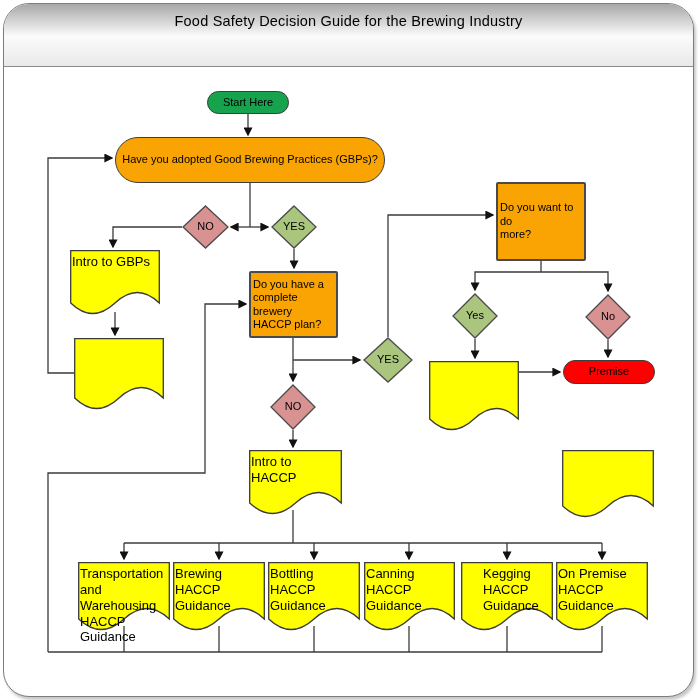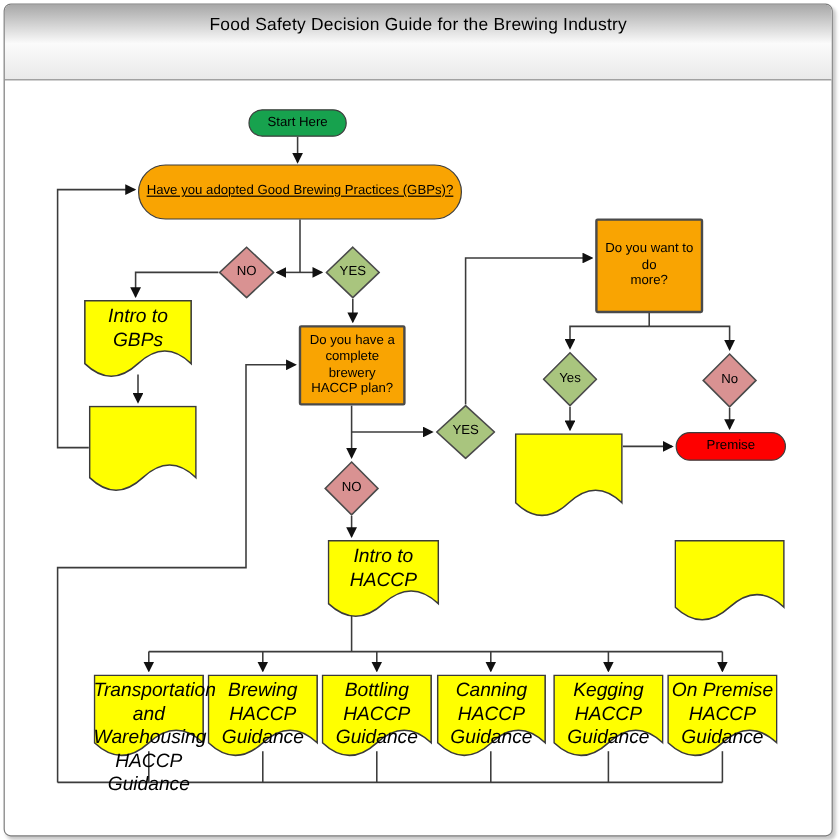--- a/index.html
+++ b/index.html
@@ -1,39 +1,39 @@
 <!DOCTYPE html>
 <html><head>
 <meta charset="utf-8">
 <style>
   html,body{margin:0;padding:0;background:#ffffff;}
   body{width:700px;height:700px;position:relative;font-family:"Liberation Sans",sans-serif;color:#000;}
   .page{
     position:absolute;left:3px;top:3px;width:689px;height:692px;
-    border:1.5px solid #7d7d7d;border-radius:6px;background:#ffffff;
+    border:1.5px solid #7d7d7d;border-radius:26px;background:#ffffff;
     box-shadow:2px 3px 3px rgba(0,0,0,0.22);overflow:hidden;
   }
   .header{
     position:absolute;left:0;top:0;right:0;height:62px;
     background:linear-gradient(180deg,#a8a8a8 0%,#fbfbfb 52%,#e9e9e9 100%);
     border-bottom:1.5px solid #8a8a8a;text-align:center;
   }
   .title{padding-top:9px;font-size:14.5px;letter-spacing:.2px;}
   .copyright{padding-top:7px;font-size:10.5px;font-family:"Liberation Serif","DejaVu Serif",serif;}
   .flow{position:absolute;left:0;top:0;width:700px;height:700px;}
   svg.edges{position:absolute;left:0;top:0;}
   .node{position:absolute;display:flex;align-items:center;justify-content:center;
-        text-align:center;white-space:pre-line;font-size:11px;line-height:1.22;box-sizing:border-box;}
+        white-space:pre-line;font-size:11px;line-height:1.22;box-sizing:border-box;}
   .node.pill{border:1.6px solid #3d3d3d;border-radius:999px;}
   .node.pill-wide{border:1.6px solid #3d3d3d;border-radius:23px;}
   .node.rect{border:2px solid #4a4a4a;border-radius:2px;}
   .node.diamond,.node.document{border:none;}
   .node svg.shape{position:absolute;left:0;top:0;}
   .node .label{position:relative;z-index:2;padding:0 2px;}
-  .node.document{align-items:flex-start;font-size:16px;font-style:italic;}
+  .node.document{align-items:flex-start;font-size:13px;}
   .node.document .label{margin-top:4px;width:100%;}
   .node.document.pad .label{margin-top:7px;}
 </style>
 </head>
 <body>
 
 <div class="page">
   <div class="header">
     <div class="title">Food Safety Decision Guide for the Brewing Industry</div>
   </div>
@@ -79,21 +79,21 @@
         <polyline points="314,626 314,652"></polyline>
         <polyline points="409,626 409,652"></polyline>
         <polyline points="507,626 507,652"></polyline>
         <polyline points="602,626 602,652"></polyline>
         <polyline points="602,652 48,652"></polyline>
         <polyline points="48,652 48,473 205,473 205,304 246,304" marker-end="url(#arr)"></polyline>
       </g>
   </svg>
   <div id="nodes">
       <div class="node pill" style="left: 207px; top: 91px; width: 82px; height: 23px; background: rgb(23, 162, 78);"><span class="label">Start Here</span></div>
-      <div class="node pill-wide" style="left: 115px; top: 137px; width: 270px; height: 46px; background: rgb(249, 164, 2); text-decoration: underline;"><span class="label">Have you adopted Good Brewing Practices (GBPs)?</span></div>
+      <div class="node pill-wide" style="left: 115px; top: 137px; width: 270px; height: 46px; background: rgb(249, 164, 2);"><span class="label">Have you adopted Good Brewing Practices (GBPs)?</span></div>
       <div class="node diamond" style="left: 182px; top: 205px; width: 47px; height: 44px;"><svg class="shape" width="47" height="44">
       <polygon points="23.5,1 46,22 23.5,43 1,22" fill="#d99292" stroke="#4a4a4a" stroke-width="1.3"></polygon>
         </svg><span class="label">NO</span></div>
       <div class="node diamond" style="left: 271px; top: 205px; width: 46px; height: 44px;"><svg class="shape" width="46" height="44">
       <polygon points="23,1 45,22 23,43 1,22" fill="#a9c57e" stroke="#4a4a4a" stroke-width="1.3"></polygon>
         </svg><span class="label">YES</span></div>
       <div class="node document" style="left: 70px; top: 250px; width: 90px; height: 66px;"><svg class="shape" width="90" height="66">
       <path d="M0.7,0.7 L89.3,0.7 L89.3,53 Q67.5,32 45.0,53 T0.7,53 Z" fill="#ffff00" stroke="#3a3a3a" stroke-width="1.3"></path>
         </svg><span class="label">Intro to GBPs</span></div>
       <div class="node document" style="left: 74px; top: 338px; width: 90px; height: 73px;"><svg class="shape" width="90" height="73">
@@ -113,21 +113,21 @@
       <div class="node diamond" style="left: 452px; top: 293px; width: 46px; height: 46px;"><svg class="shape" width="46" height="46">
       <polygon points="23,1 45,23 23,45 1,23" fill="#a9c57e" stroke="#4a4a4a" stroke-width="1.3"></polygon>
         </svg><span class="label">Yes</span></div>
       <div class="node diamond" style="left: 585px; top: 294px; width: 46px; height: 46px;"><svg class="shape" width="46" height="46">
       <polygon points="23,1 45,23 23,45 1,23" fill="#d99292" stroke="#4a4a4a" stroke-width="1.3"></polygon>
         </svg><span class="label">No</span></div>
       <div class="node document pad" style="left: 429px; top: 361px; width: 90px; height: 71px;"><svg class="shape" width="90" height="71">
       <path d="M0.7,0.7 L89.3,0.7 L89.3,58 Q67.5,37 45.0,58 T0.7,58 Z" fill="#ffff00" stroke="#3a3a3a" stroke-width="1.3"></path>
         </svg></div>
       <div class="node pill" style="left: 563px; top: 360px; width: 92px; height: 24px; background: rgb(254, 0, 0);"><span class="label">Premise</span></div>
-      <div class="node document" style="left: 249px; top: 450px; width: 93px; height: 66px; margin-left: 24px;"><svg class="shape" width="93" height="66">
+      <div class="node document" style="left: 249px; top: 450px; width: 93px; height: 66px;"><svg class="shape" width="93" height="66">
       <path d="M0.7,0.7 L92.3,0.7 L92.3,53 Q69.8,32 46.5,53 T0.7,53 Z" fill="#ffff00" stroke="#3a3a3a" stroke-width="1.3"></path>
         </svg><span class="label">Intro to HACCP</span></div>
       <div class="node document pad" style="left: 562px; top: 450px; width: 92px; height: 69px;"><svg class="shape" width="92" height="69">
       <path d="M0.7,0.7 L91.3,0.7 L91.3,56 Q69.0,35 46.0,56 T0.7,56 Z" fill="#ffff00" stroke="#3a3a3a" stroke-width="1.3"></path>
         </svg></div>
       <div class="node document" style="left: 78px; top: 562px; width: 92px; height: 70px;"><svg class="shape" width="92" height="70">
       <path d="M0.7,0.7 L91.3,0.7 L91.3,57 Q69.0,36 46.0,57 T0.7,57 Z" fill="#ffff00" stroke="#3a3a3a" stroke-width="1.3"></path>
         </svg><span class="label">Transportation and
 Warehousing
 HACCP Guidance</span></div>
@@ -136,21 +136,21 @@
         </svg><span class="label">Brewing
 HACCP Guidance</span></div>
       <div class="node document" style="left: 268px; top: 562px; width: 92px; height: 70px;"><svg class="shape" width="92" height="70">
       <path d="M0.7,0.7 L91.3,0.7 L91.3,57 Q69.0,36 46.0,57 T0.7,57 Z" fill="#ffff00" stroke="#3a3a3a" stroke-width="1.3"></path>
         </svg><span class="label">Bottling
 HACCP Guidance</span></div>
       <div class="node document" style="left: 364px; top: 562px; width: 91px; height: 70px;"><svg class="shape" width="91" height="70">
       <path d="M0.7,0.7 L90.3,0.7 L90.3,57 Q68.3,36 45.5,57 T0.7,57 Z" fill="#ffff00" stroke="#3a3a3a" stroke-width="1.3"></path>
         </svg><span class="label">Canning
 HACCP Guidance</span></div>
-      <div class="node document" style="left: 461px; top: 562px; width: 92px; height: 70px;"><svg class="shape" width="92" height="70">
+      <div class="node document" style="left: 461px; top: 562px; width: 92px; height: 70px; padding-left: 20px;"><svg class="shape" width="92" height="70">
       <path d="M0.7,0.7 L91.3,0.7 L91.3,57 Q69.0,36 46.0,57 T0.7,57 Z" fill="#ffff00" stroke="#3a3a3a" stroke-width="1.3"></path>
         </svg><span class="label">Kegging
 HACCP Guidance</span></div>
       <div class="node document" style="left: 556px; top: 562px; width: 92px; height: 70px;"><svg class="shape" width="92" height="70">
       <path d="M0.7,0.7 L91.3,0.7 L91.3,57 Q69.0,36 46.0,57 T0.7,57 Z" fill="#ffff00" stroke="#3a3a3a" stroke-width="1.3"></path>
         </svg><span class="label">On Premise
 HACCP Guidance</span></div>
     </div>
 </div>
 

